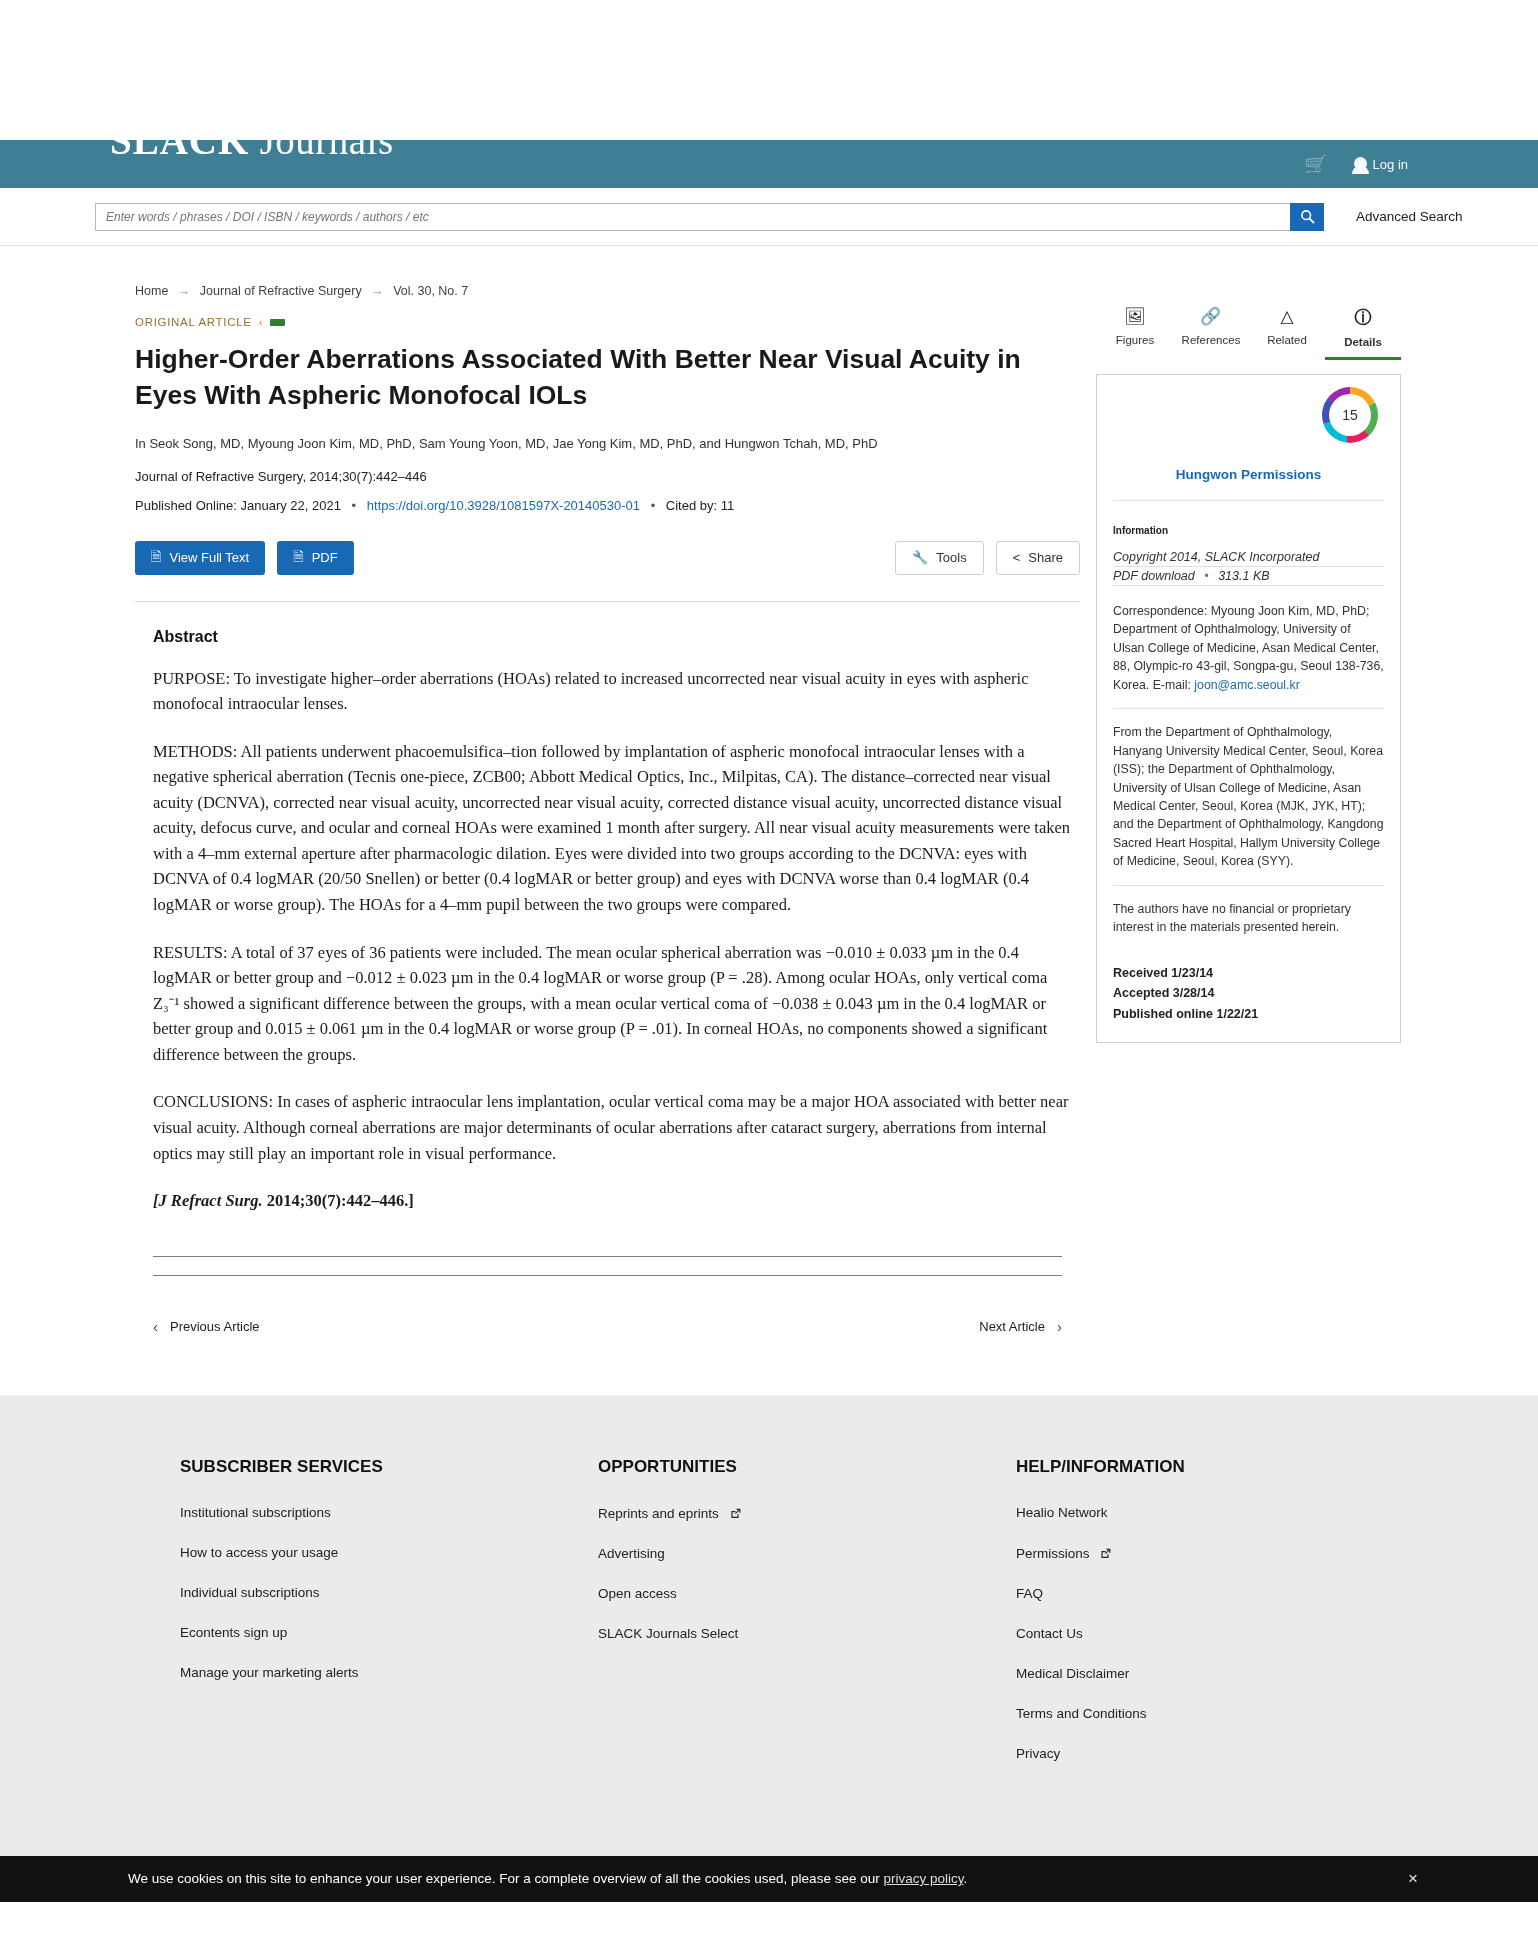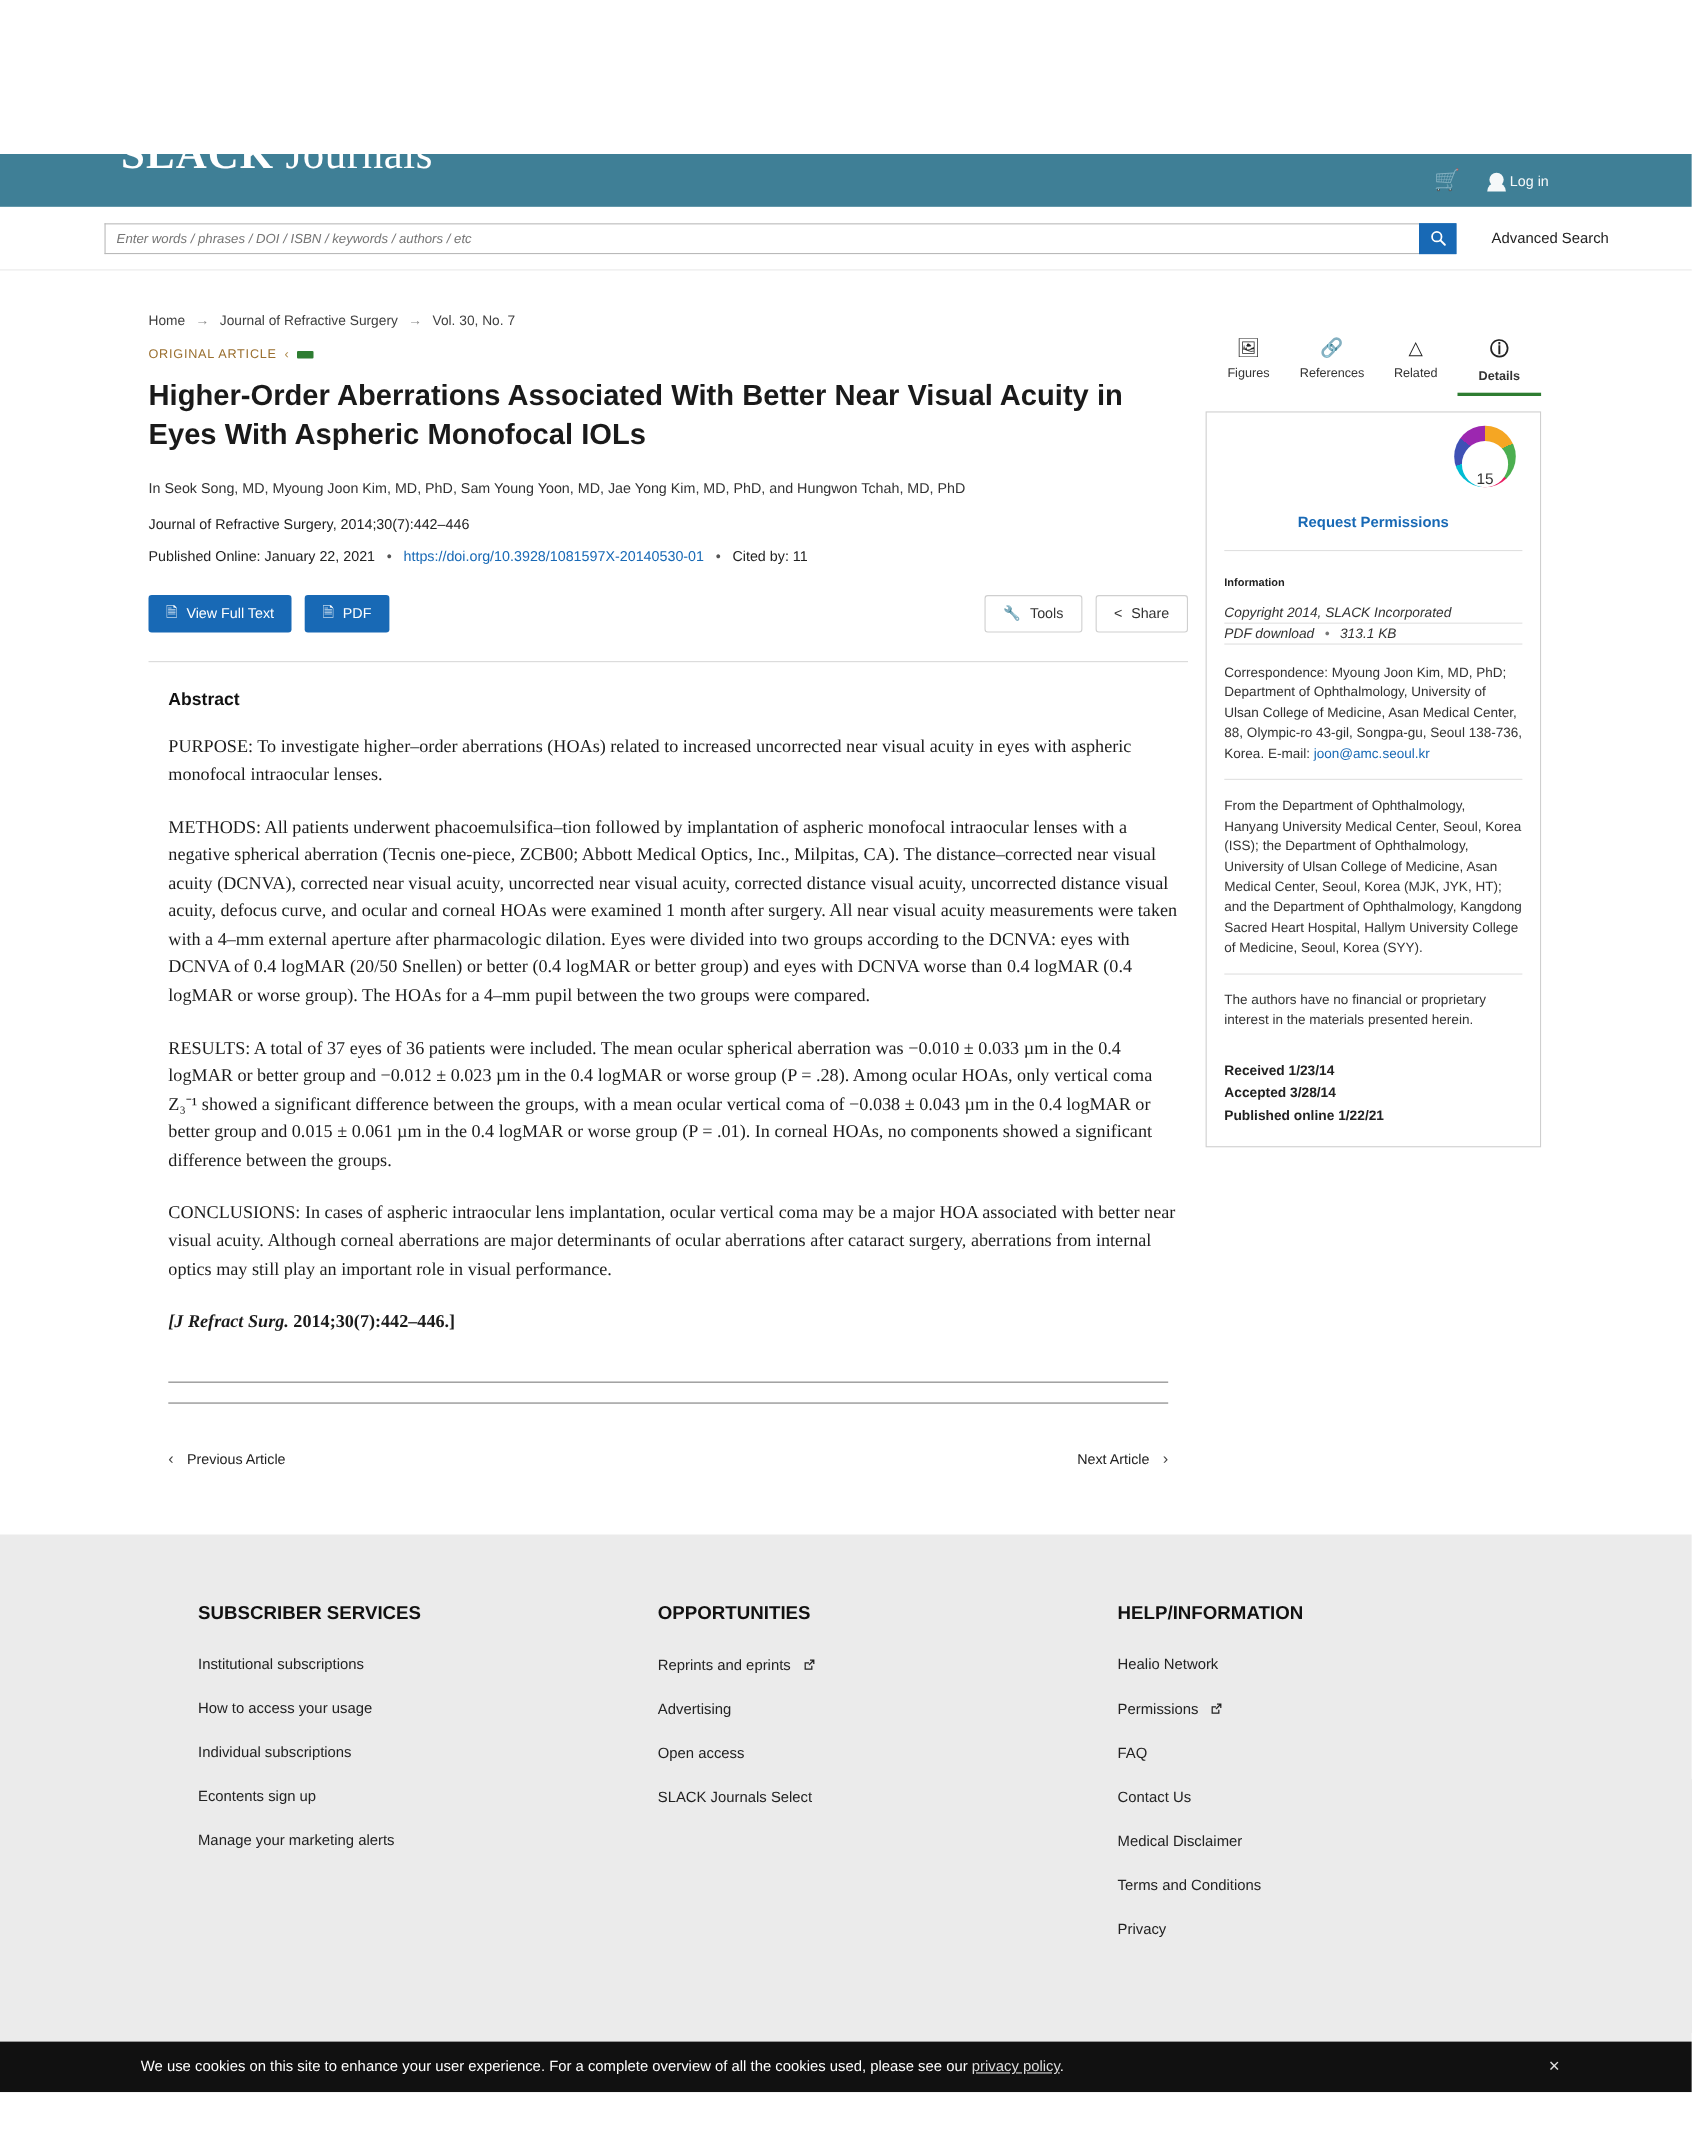--- a/index.html
+++ b/index.html
@@ -170,21 +170,21 @@
   }
   .altmetric-row {
     height: 88px; position: relative;
   }
   .donut {
     position: absolute; right: 22px; top: 12px;
     width: 56px; height: 56px; border-radius: 50%;
     background:
       conic-gradient(#f5a623 0 18%, #4caf50 18% 38%, #e91e63 38% 52%,
                      #00bcd4 52% 70%, #3f51b5 70% 85%, #9c27b0 85% 100%);
-    display: flex; align-items: flex-end; justify-content: center;
+    display: flex; align-items: center; justify-content: center;
   }
   .donut::after {
     content: ""; position: absolute; width: 42px; height: 42px;
     border-radius: 50%; background: #fff;
   }
   .donut span {
     position: relative; z-index: 2; font-size: 14px; color: #333;
   }
   .req-perm {
     text-align: center; color: #1869b5; font-size: 13.5px; font-weight: 700;
@@ -366,21 +366,21 @@
         </div>
       </div>
 
       <div class="infocard">
         <div class="altmetric-row">
           <div class="donut">
             <span>15</span>
           </div>
         </div>
 
-        <div class="req-perm">Request Permissions</div>
+        <div class="req-perm">Hungwon Permissions</div>
 
         <div class="info-sec">
           <div class="info-title">Information</div>
 
           <div class="info-line bordered">Copyright 2014, SLACK Incorporated</div>
 
           <div class="info-line bordered">
             <span>PDF download</span>
             <span class="sep">•</span>
             <span>313.1 KB</span>

